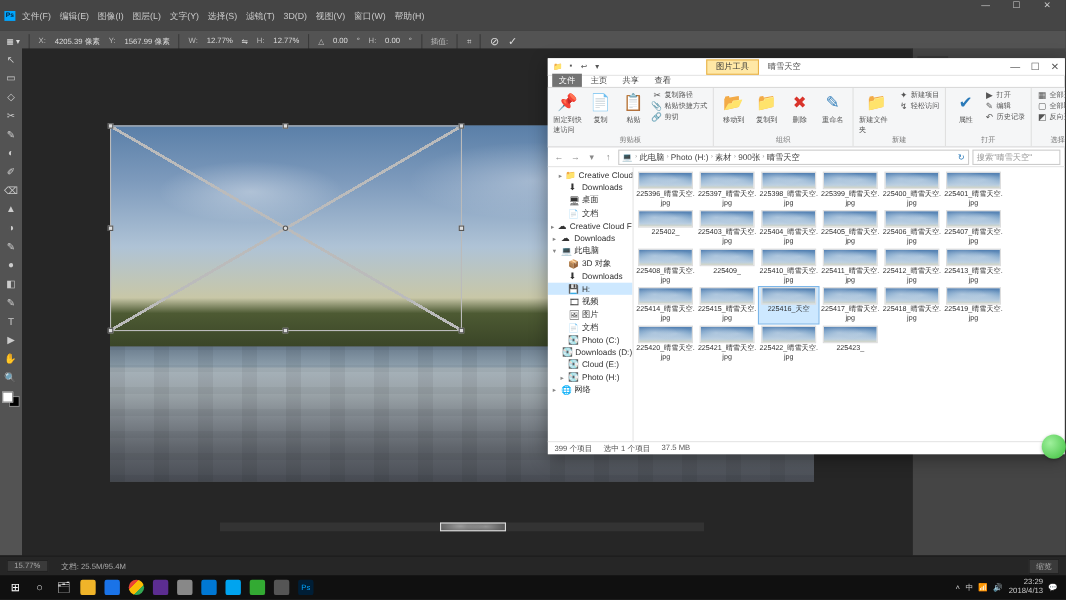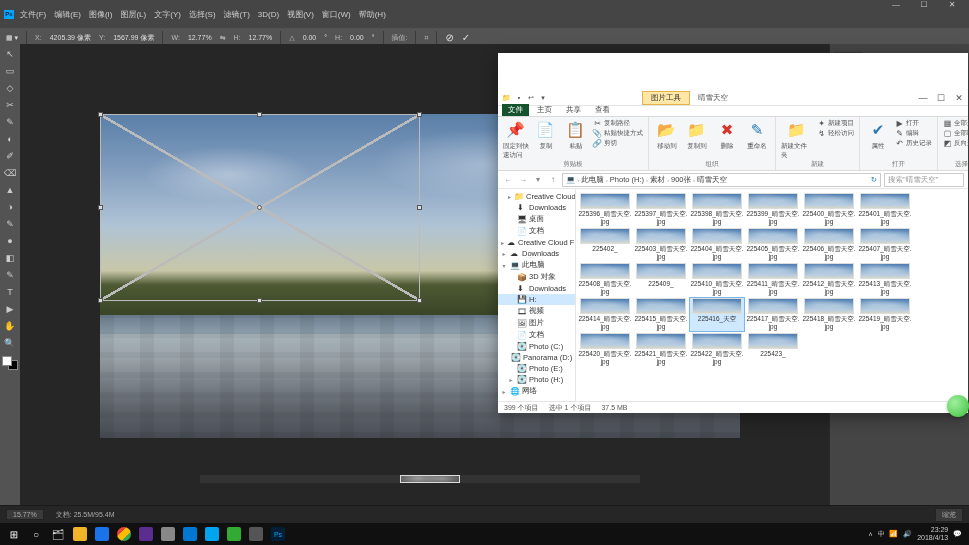--- a/index.html
+++ b/index.html
@@ -62,31 +62,31 @@
 
 .taskbar { position:absolute; left:0; right:0; bottom:0; height:22px; background:#101010; display:flex; align-items:center; padding:0 3px; }
 .taskbar .tb { width:22px; height:18px; display:flex; align-items:center; justify-content:center; color:#ddd; font-size:10px; }
 .taskbar .win-icon { color:#fff; }
 .taskbar .icon-box { width:14px; height:14px; border-radius:2px; }
 .taskbar .tray { margin-left:auto; display:flex; align-items:center; gap:5px; font-size:7px; color:#ccc; padding-right:4px; }
 .taskbar .clock { text-align:right; line-height:8px; }
 
 
 .explorer { position:absolute; left:498px; top:53px; width:470px; height:360px; background:#fff; box-shadow: 0 4px 16px rgba(0,0,0,.4); display:flex; flex-direction:column; }
-.explorer .titlebar { height:16px; background:#fff; display:flex; align-items:center; font-size:8px; border-bottom:1px solid #e5e5e5;margin-top:37px; }
+.explorer .titlebar { height:16px; background:#fff; display:flex; align-items:center; font-size:8px; border-bottom:1px solid #e5e5e5; }
 .explorer .titlebar .qat { display:flex; gap:2px; padding:0 4px; }
 .explorer .titlebar .qat span { width:10px; height:10px; display:flex; align-items:center; justify-content:center; font-size:7px; color:#555; }
 .explorer .titlebar .title-seg { display:flex; align-items:center; gap:8px; margin-left:90px; font-size:7.5px; color:#555; }
 .explorer .titlebar .title-seg .active-tab { background:#ffe8a6; border:1px solid #e8b24a; padding:1px 8px; color:#333; }
 .explorer .titlebar .winc { margin-left:auto; display:flex; }
 .explorer .titlebar .winc span { width:18px; text-align:center; color:#555; font-size:9px; }
 
 .explorer .ribbon-tabs { height:11px; display:flex; align-items:flex-end; font-size:7.5px; padding-left:4px; gap:2px; border-bottom:1px solid #dadada; }
 .explorer .ribbon-tabs span { padding:1px 6px; color:#444; }
-.explorer .ribbon-tabs span.active { background:#14532d; color:#fff; }
+.explorer .ribbon-tabs span.active { background:#737373; color:#fff; }
 
 .explorer .ribbon { height:54px; background:#f5f6f7; border-bottom:1px solid #dadada; display:flex; font-size:6.5px; color:#555; }
 .ribbon-group { border-right:1px solid #e0e0e0; padding:2px 5px 1px; display:flex; flex-direction:column; justify-content:space-between; }
 .ribbon-group .items { display:flex; gap:4px; align-items:flex-start; }
 .ribbon-group .label { text-align:center; font-size:6.5px; color:#777; }
 .ribbon-item { display:flex; flex-direction:column; align-items:center; gap:1px; width:26px; }
 .ribbon-item.wide { width:32px; }
 .ribbon-icon { width:18px; height:18px; display:flex; align-items:center; justify-content:center; font-size:12px; }
 .ribbon-icon.big { width:22px; height:22px; font-size:15px; }
 .ribbon-stack { display:flex; flex-direction:column; gap:1px; font-size:6.5px; }
@@ -475,26 +475,26 @@
           <span>文档</span>
         </div>
         <div class="nav-item ind1">
           <span class="exp"></span>
           <span class="ficon">💽</span>
           <span>Photo (C:)</span>
         </div>
         <div class="nav-item ind1">
           <span class="exp"></span>
           <span class="ficon">💽</span>
-          <span>Panorama (D:)</span>
+          <span>Downloads (D:)</span>
         </div>
         <div class="nav-item ind1">
           <span class="exp"></span>
           <span class="ficon">💽</span>
-          <span>Photo (E:)</span>
+          <span>Cloud (E:)</span>
         </div>
         <div class="nav-item ind1">
           <span class="exp">▸</span>
           <span class="ficon">💽</span>
           <span>Photo (H:)</span>
         </div>
         <div class="nav-item ind0">
           <span class="exp">▸</span>
           <span class="ficon">🌐</span>
           <span>网络</span>

